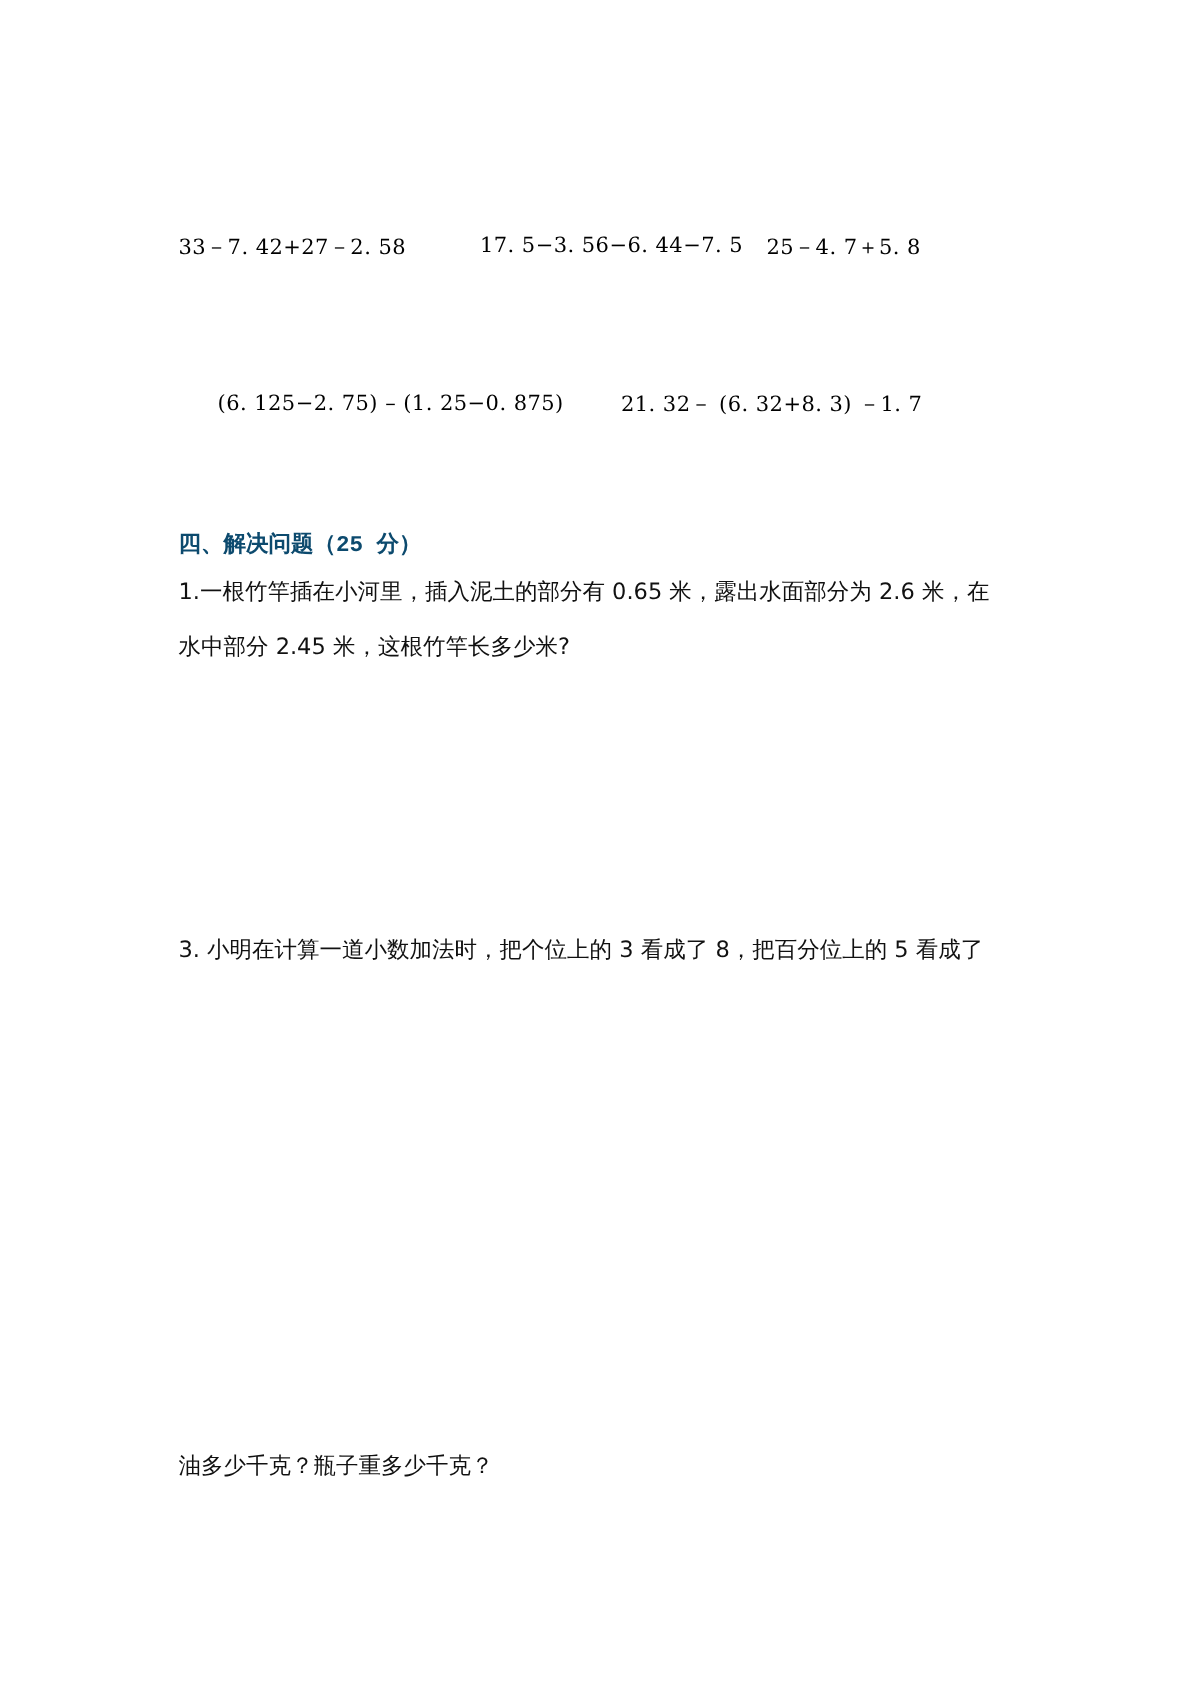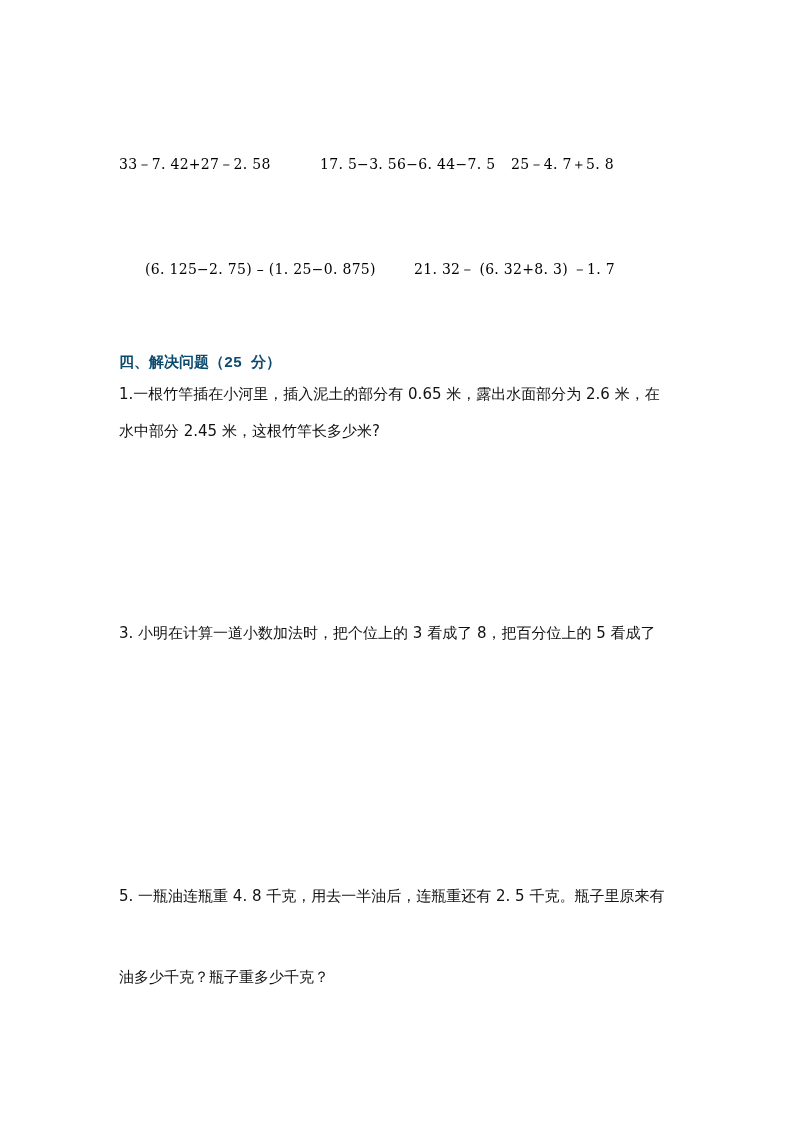--- a/index.html
+++ b/index.html
@@ -24,16 +24,15 @@
 
   <div class="abs heading" style="left:119px; top:353px;">四、解决问题（25 分）</div>
 
   <div class="abs q" style="left:119px; top:385px;">1.一根竹竿插在小河里，插入泥土的部分有 0.65 米，露出水面部分为 2.6 米，在</div>
   <div class="abs q" style="left:119px; top:422px;">水中部分 2.45 米，这根竹竿长多少米?</div>
 
 
   <div class="abs q" style="left:119px; top:592px;margin-top:32px;">3. 小明在计算一道小数加法时，把个位上的 3 看成了 8，把百分位上的 5 看成了</div>
 
 
-  <div class="abs q" style="left:119px; top:887px;">5. 一瓶油连瓶重 4. 8 千克，用去一半油后，连瓶重还有 2. 5 千克。瓶子里原来有</div>
   <div class="abs q" style="left:119px; top:968px;">油多少千克？瓶子重多少千克？</div>
 
 </div>
 
 </body></html>

